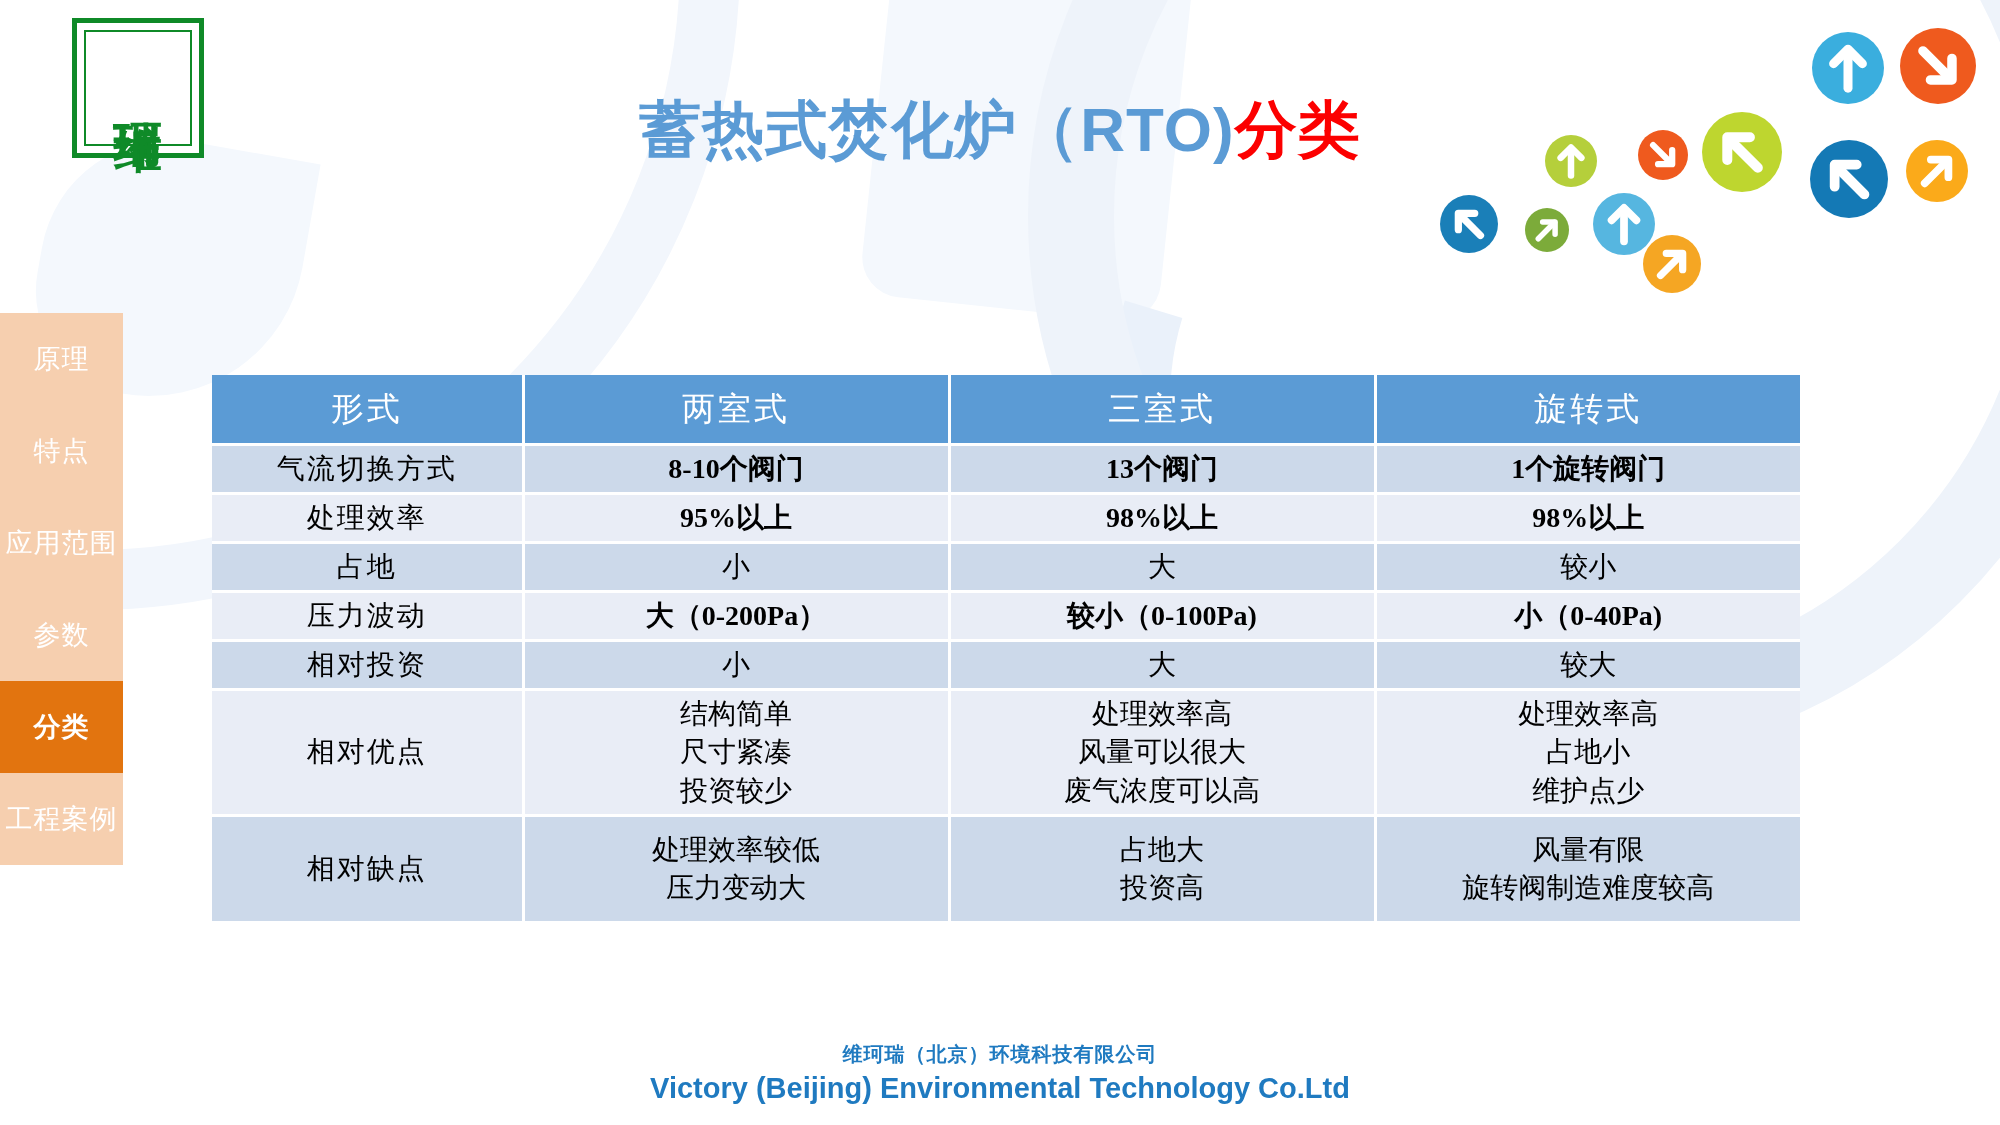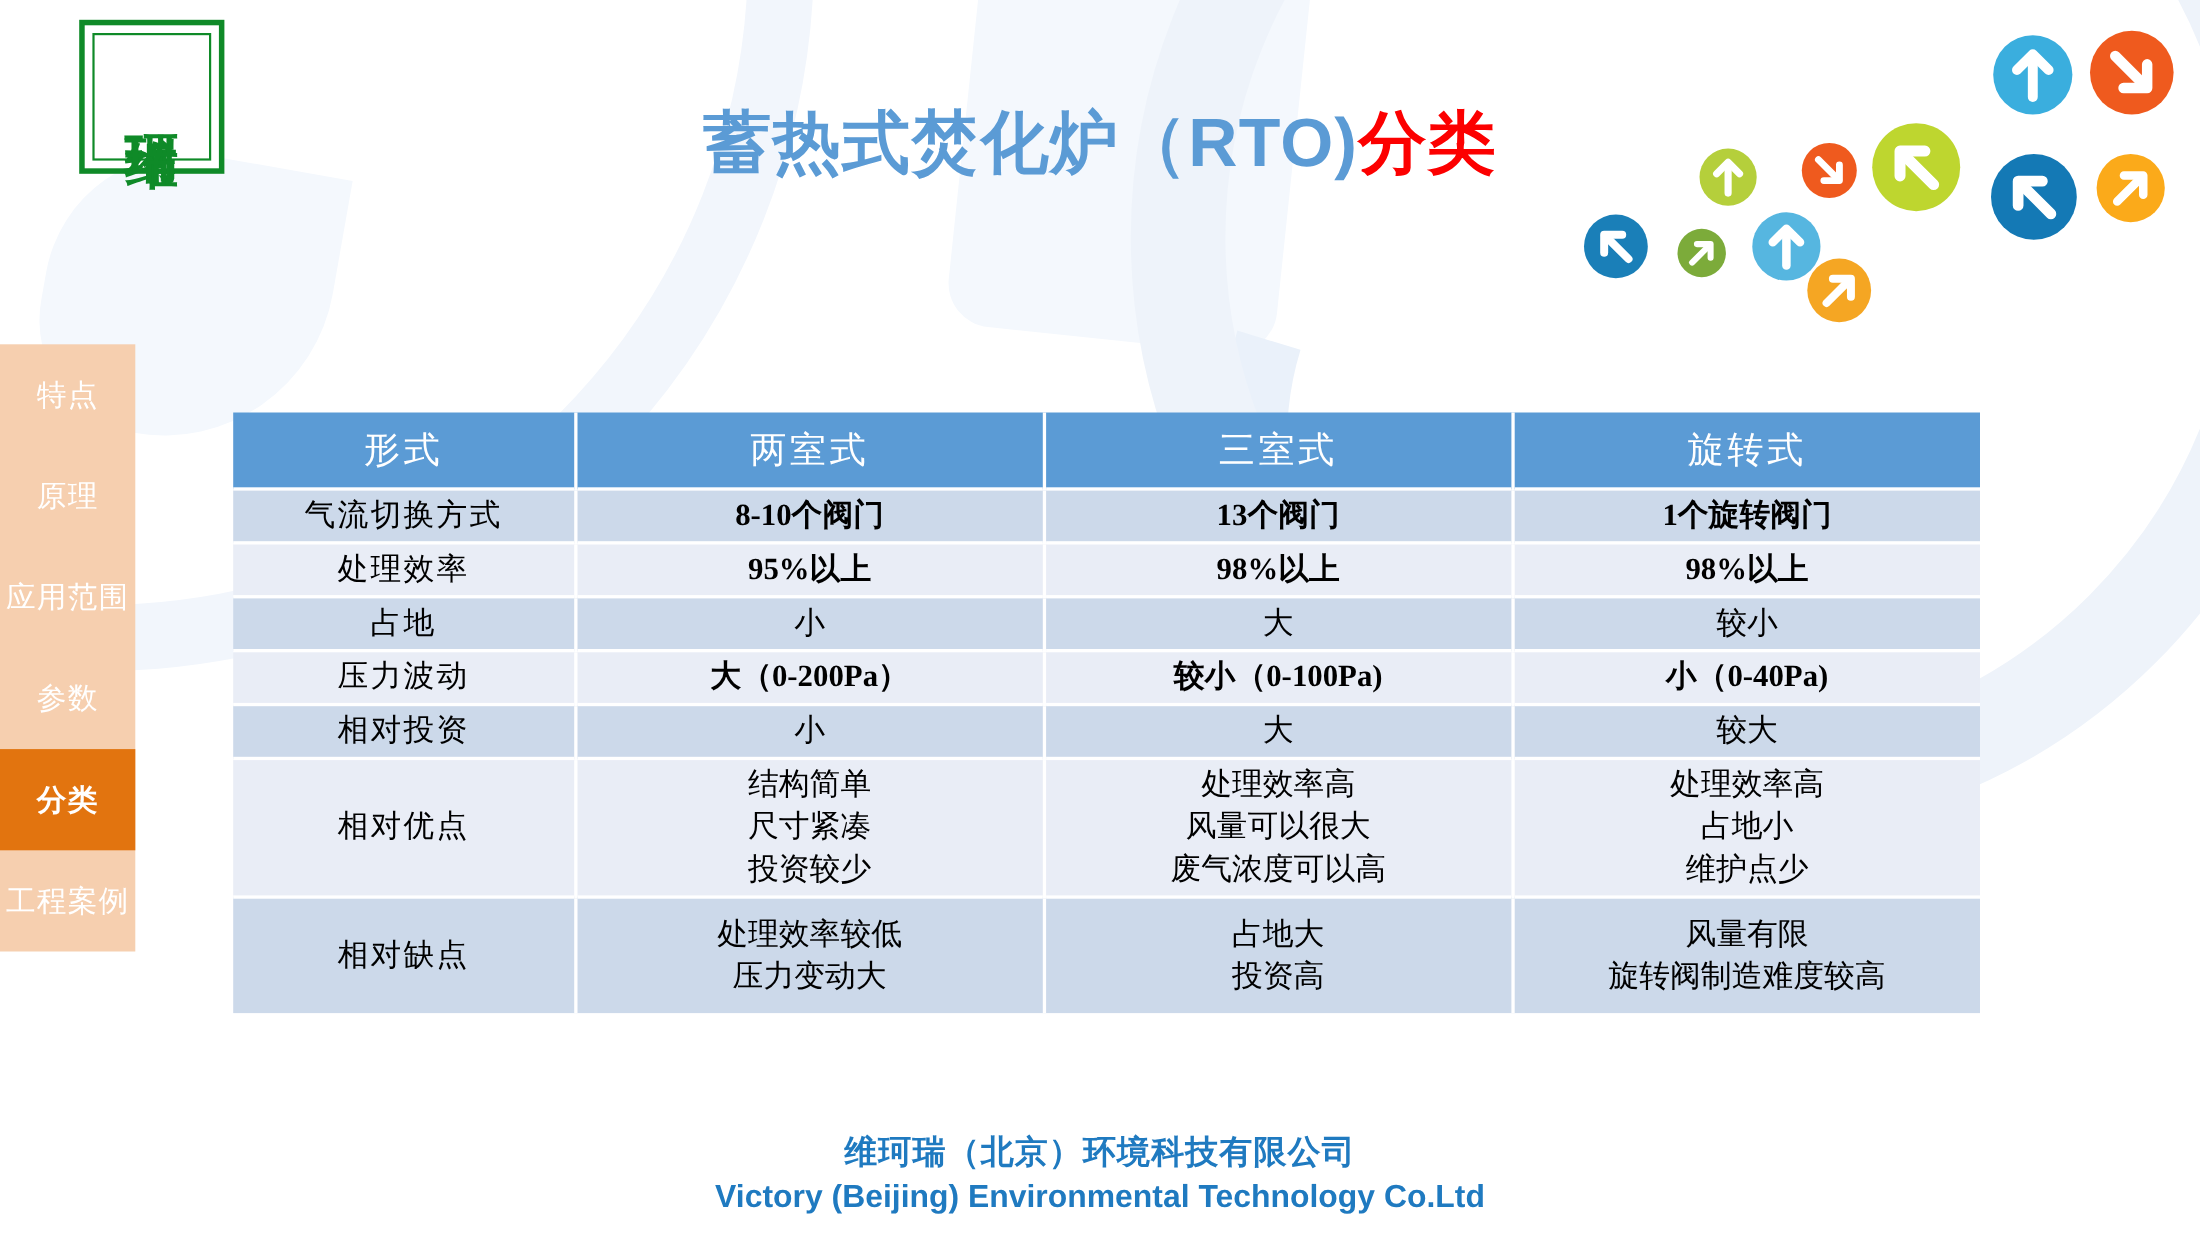--- a/index.html
+++ b/index.html
@@ -195,21 +195,21 @@
   .cell-lines span { display:block; }
 
   
   .footer {
     position: absolute;
     left: 0; right: 0; bottom: 20px;
     text-align: center;
     color: #1f7ac0;
     font-weight: bold;
   }
-  .footer .f-cn { font-size: 30px; letter-spacing: 1px; margin-bottom: 4px;
+  .footer .f-cn { font-size: 20px; letter-spacing: 1px; margin-bottom: 4px;
                   font-family: Liberation Serif, serif; }
   .footer .f-en { font-size: 29px; letter-spacing: 0px;
                   font-family: "Liberation Sans", sans-serif; }
 
   
   .arrow {
     position:absolute;
     border-radius: 50%;
     display:flex; align-items:center; justify-content:center;
   }
@@ -325,24 +325,24 @@
       <span class="logo-text">维珂瑞</span>
     </div>
   </div>
 
   <div class="title">
     <span class="t-blue">蓄热式焚化炉（RTO)</span><span class="t-red">分类</span>
   </div>
 
   <div class="sidebar" id="sidebar">
       <div class="side-item">
+        <span>原理</span>
+      </div>
+      <div class="side-item">
         <span>特点</span>
-      </div>
-      <div class="side-item">
-        <span>原理</span>
       </div>
       <div class="side-item">
         <span>应用范围</span>
       </div>
       <div class="side-item">
         <span>参数</span>
       </div>
       <div class="side-item active">
         <span>分类</span>
       </div>

